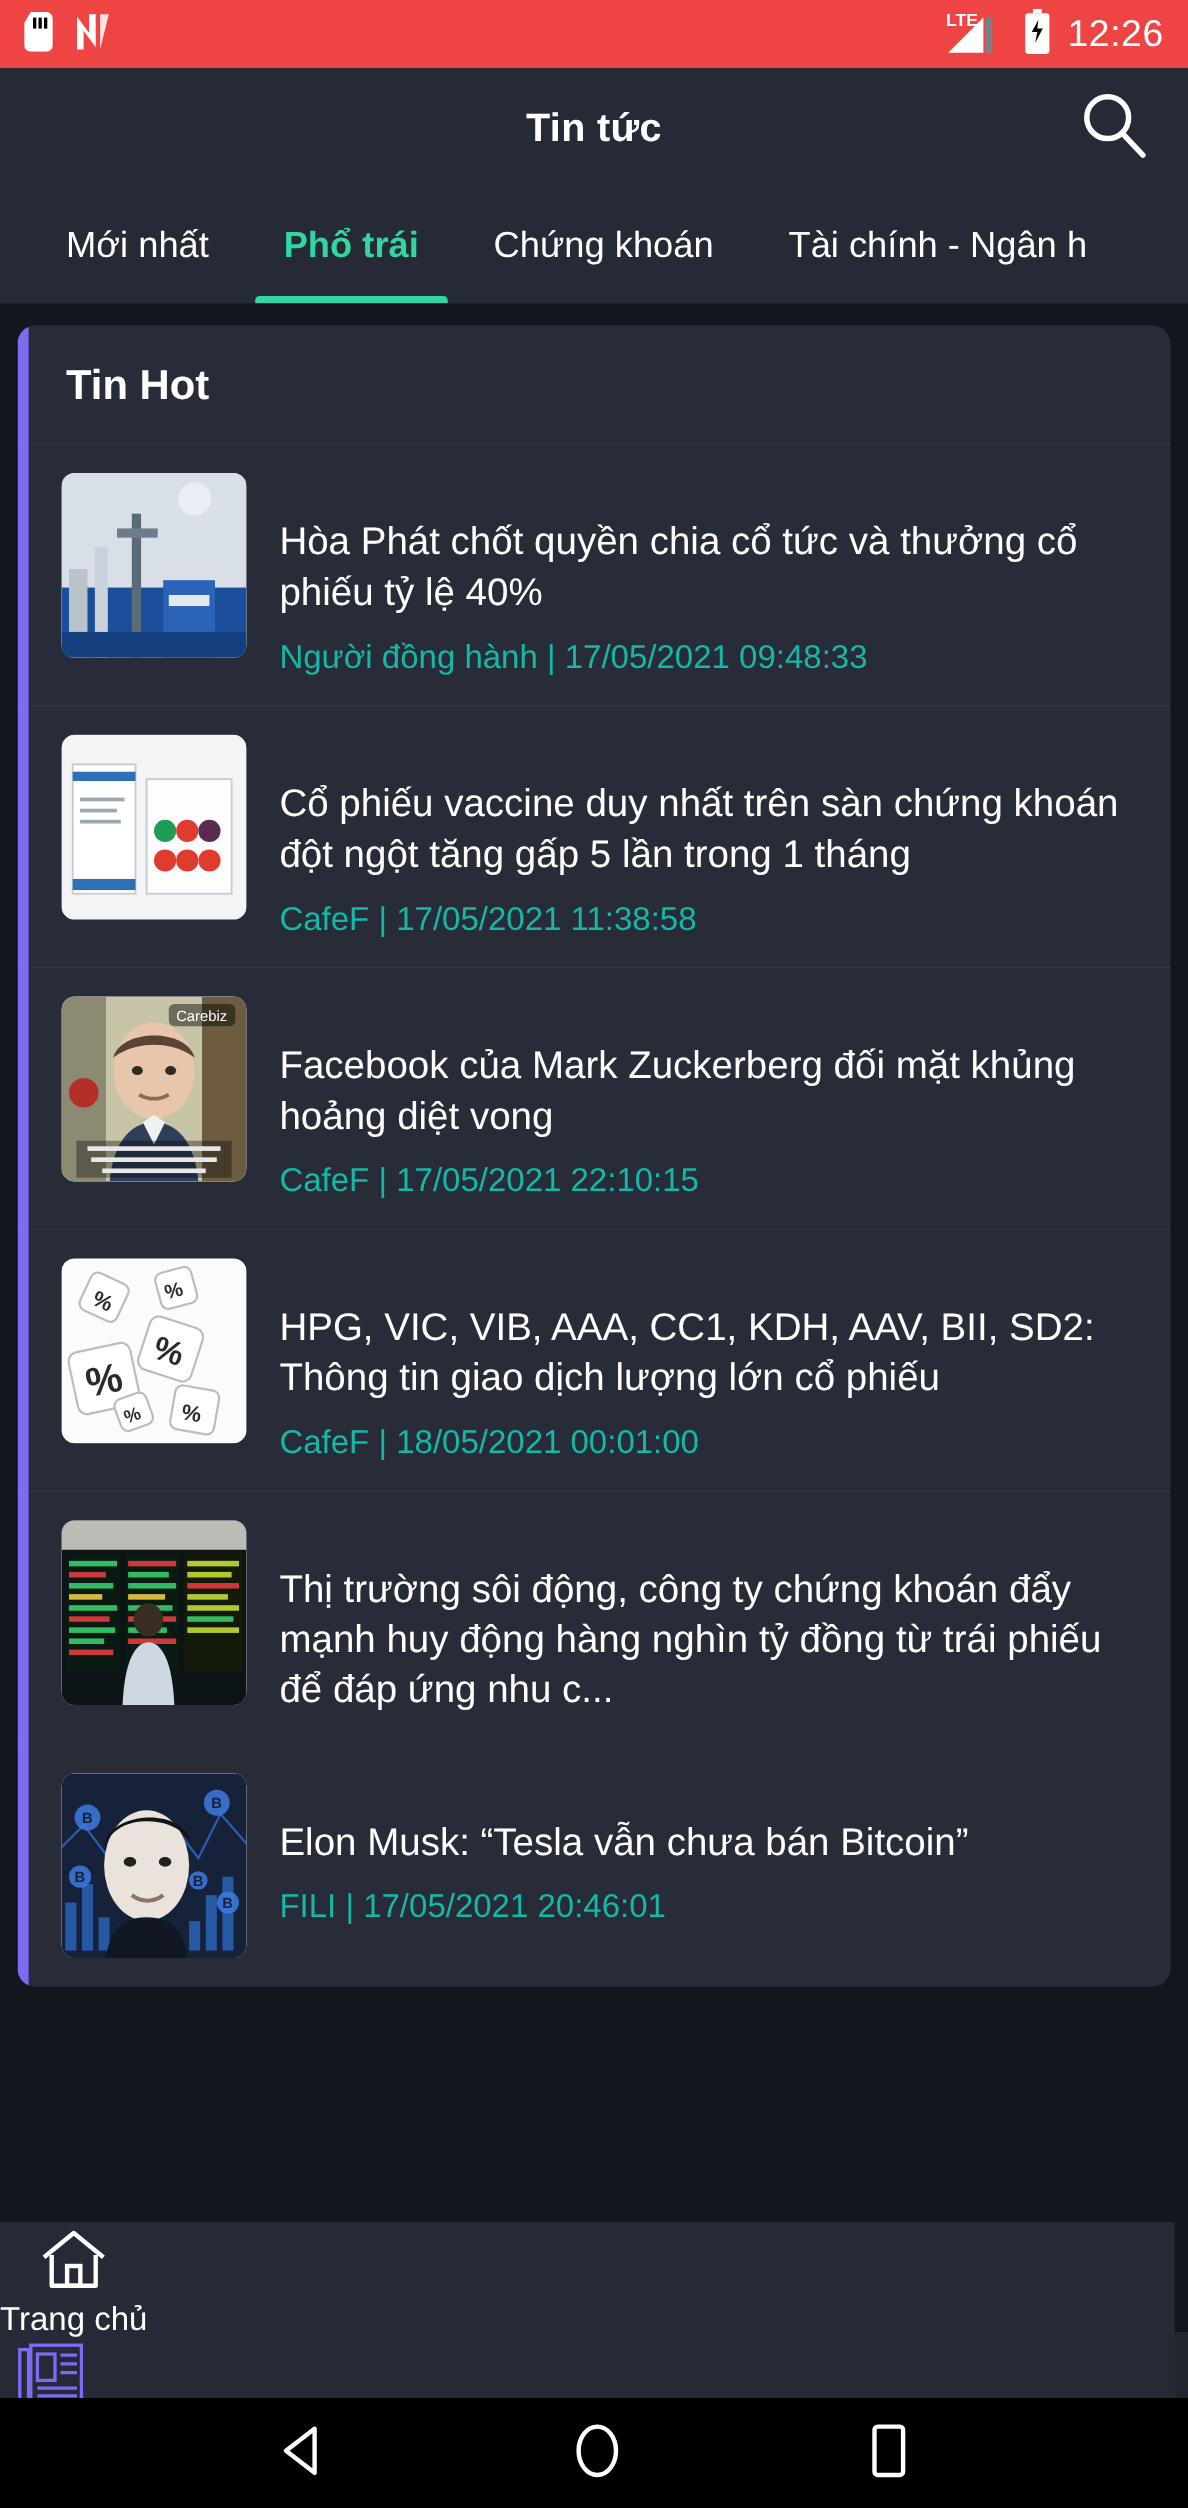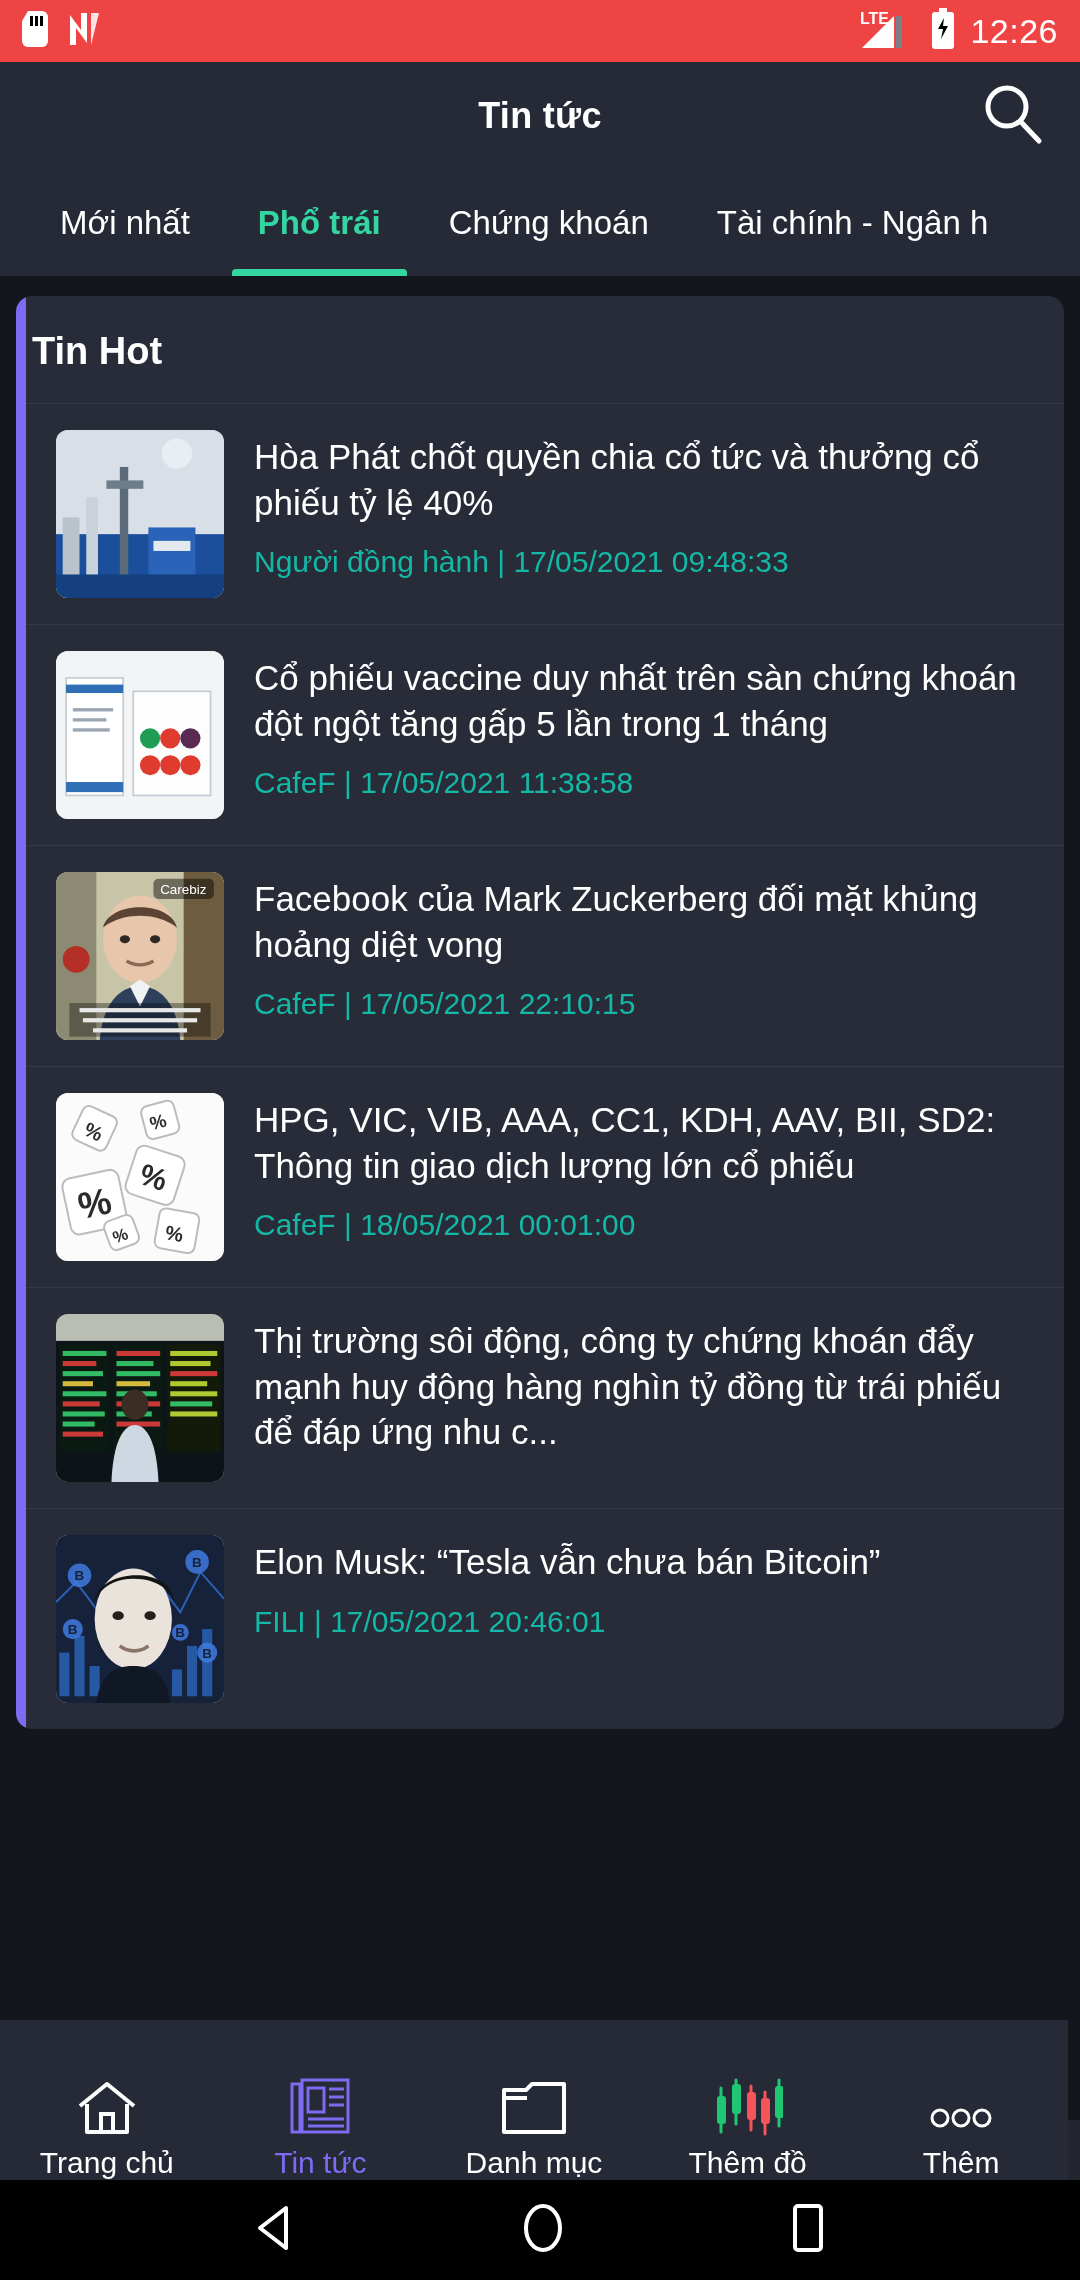--- a/index.html
+++ b/index.html
@@ -57,46 +57,46 @@
     background:#282c38;
     border-radius:16px;
     position:relative;
     overflow:hidden;
   }
   .card-accent{
     position:absolute; left:0; top:0; bottom:0; width:10px;
     background:#7d6cf2; border-radius:16px 0 0 16px;
   }
   .card-header{
-    padding:34px 0 30px 16px;
+    padding:34px 0 30px 44px;
     color:#fff; font-size:38px; font-weight:700;
   }
 
   .news-item{
     display:flex; gap:30px; padding:26px 28px 26px 40px;
     border-top:1px solid #33384a;
   }
   .thumb{
     width:168px; height:168px; flex:0 0 168px;
     border-radius:12px; overflow:hidden; position:relative;
     background:#cfd4da;
   }
   .thumb svg{ display:block; width:100%; height:100%; }
-  .news-text{ flex:1 1 auto; min-width:0; padding-top:4px; }
+  .news-text{ flex:1 1 auto; min-width:0; padding-top:4px;margin-top:36px; }
   .news-title{
     color:#ffffff; font-size:35px; line-height:1.30; font-weight:400;
   }
   .news-meta{
     color:#14b8a6; font-size:30px; margin-top:20px;
   }
 
   
   .bottomnav{
     position:absolute; left:0; right:12px; bottom:100px; height:160px;
-    background:#262a36; display:flex; align-items:flex-end;
+    background:#262a36; display:flex; align-items:flex-start;flex-direction:column;
   }
   .nav-item{
     flex:1 1 0; display:flex; flex-direction:column;
     align-items:center; justify-content:center; gap:10px;
   }
   .nav-icon{ height:62px; display:flex; align-items:flex-end; justify-content:center; }
   .nav-label{ color:#ffffff; font-size:30px; }
   .nav-item.active .nav-label{ color:#7d6cf2; }
 
   

